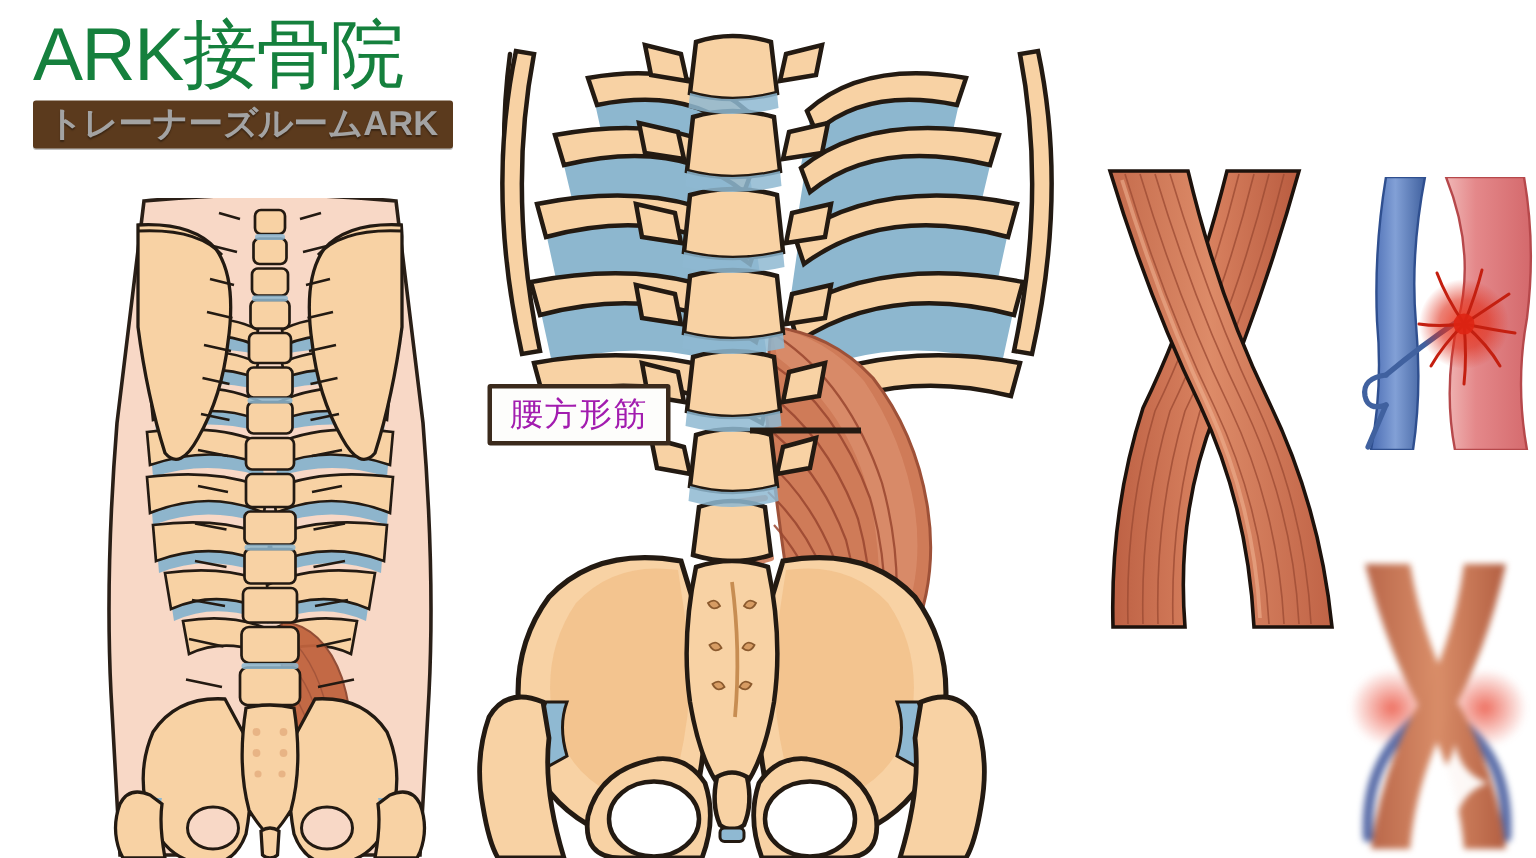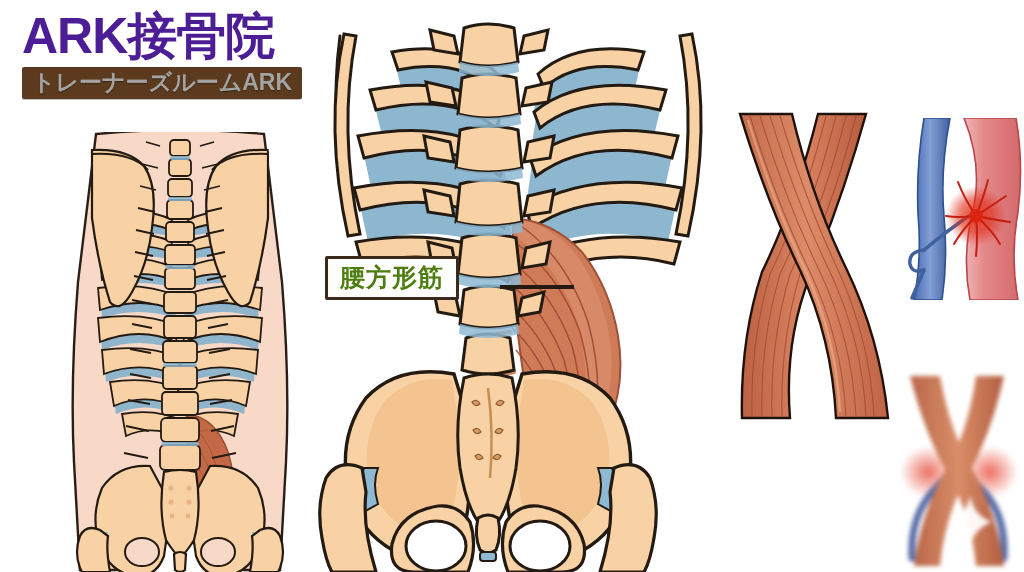--- a/index.html
+++ b/index.html
@@ -6,22 +6,22 @@
   html,body{margin:0;padding:0;background:#ffffff;}
   body{
     width:1024px;height:572px;overflow:hidden;position:relative;
     font-family:"Liberation Sans","DejaVu Sans",sans-serif;
   }
   #stage{position:absolute;inset:0;background:#ffffff;}
 
   
   .logo-wrap{position:absolute;left:22px;top:10px;width:330px;}
   .logo-main{
-    font-size:50px;line-height:1.04;font-weight:bold;letter-spacing:-1px;
-    color:#4c1d95;
+    font-size:50px;line-height:1.04;font-weight:normal;letter-spacing:-1px;
+    color:#15803d;
     -webkit-text-stroke:3px #ffffff;
     paint-order:stroke fill;
     text-shadow:
       0 0 2px #ffffff,
       2px 2px 0 rgba(255,255,255,.9),
       -2px 2px 0 rgba(255,255,255,.9),
       2px -2px 0 rgba(255,255,255,.9),
       -2px -2px 0 rgba(255,255,255,.9);
     white-space:nowrap;
   }
@@ -36,21 +36,21 @@
     text-shadow:0 1px 1px rgba(0,0,0,.35);
   }
 
   
   .callout{
     position:absolute;left:325px;top:256px;
     background:#fdfdfb;border:3px solid #3b2a1c;border-radius:2px;
     padding:5px 12px 7px 12px;z-index:40;
   }
   .callout-text{
-    font-size:25px;font-weight:bold;color:#4d7c0f;line-height:1.05;
+    font-size:22px;font-weight:normal;color:#a21caf;line-height:1.05;
     letter-spacing:1px;white-space:nowrap;
   }
   .leader{
     position:absolute;left:500px;top:285px;width:74px;height:4px;
     background:#231a12;z-index:39;
   }
 
   
   .panel{position:absolute;}
   #panel-left{left:52px;top:132px;width:255px;height:440px;}

